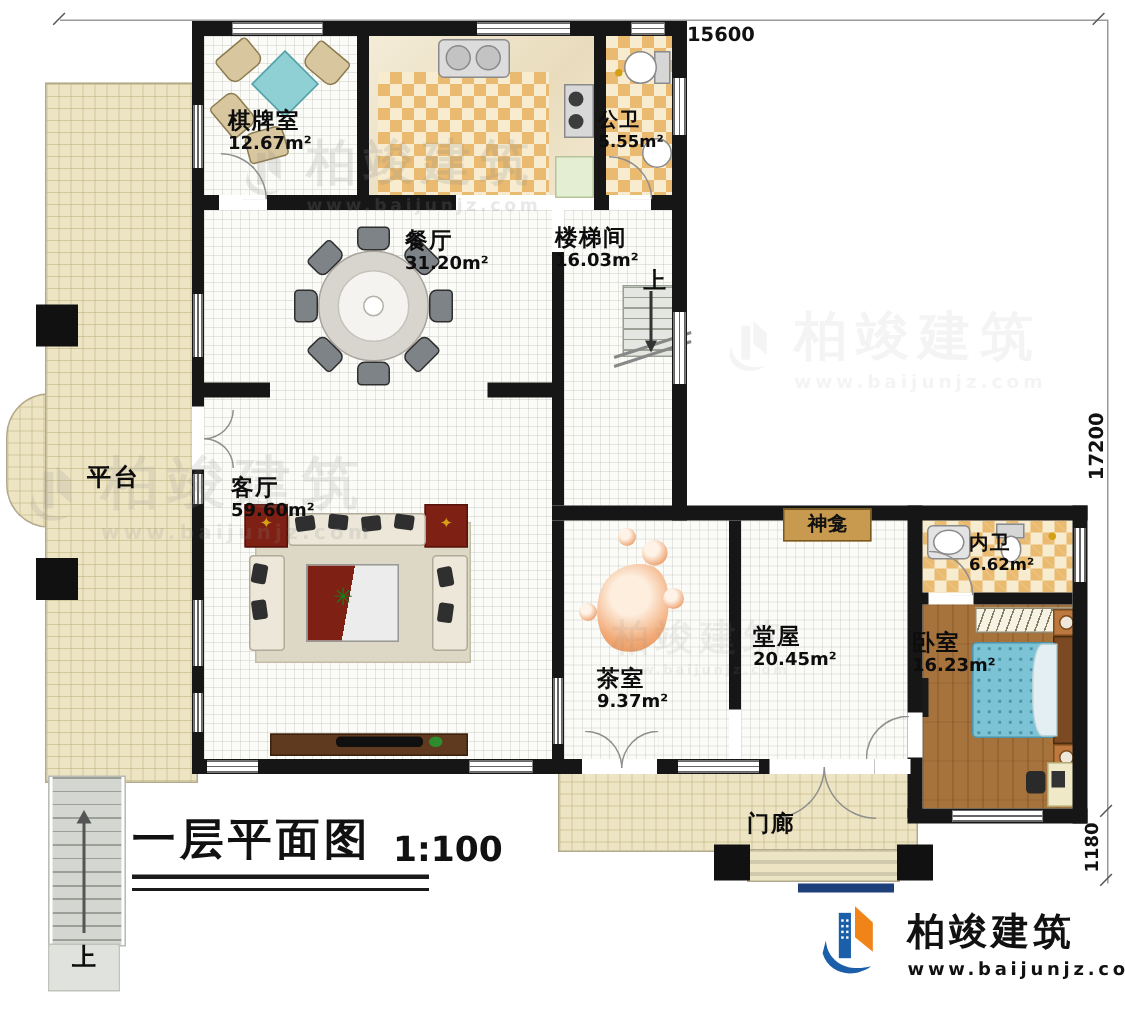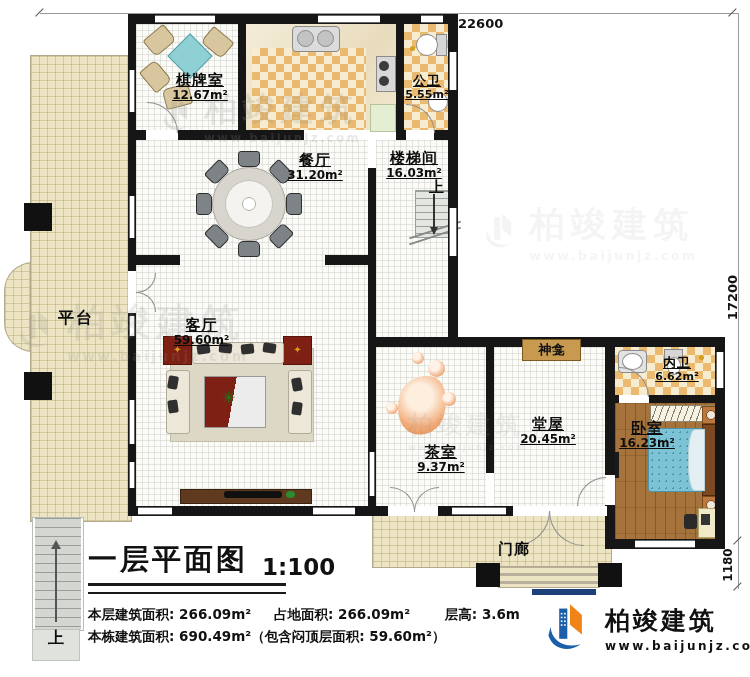--- a/index.html
+++ b/index.html
@@ -37,21 +37,21 @@
                      linear-gradient(270deg,#666 0 1px,transparent 1px),
                      linear-gradient(90deg,transparent 0 44%,#666 44% 56%,transparent 56%);}
   .gap{position:absolute;background:#fff;}
   
   .arc{position:absolute;border:0 solid #8f8f8f;background:transparent;}
   .arc-tr{border-top-width:1.4px;border-right-width:1.4px;border-radius:0 100% 0 0;}
   .arc-tl{border-top-width:1.4px;border-left-width:1.4px;border-radius:100% 0 0 0;}
   .arc-br{border-bottom-width:1.4px;border-right-width:1.4px;border-radius:0 0 100% 0;}
   .arc-bl{border-bottom-width:1.4px;border-left-width:1.4px;border-radius:0 0 0 100%;}
   
-  .room-label{position:absolute;text-align:center;line-height:1.12;color:#0d0d0d;text-decoration:underline;}
+  .room-label{position:absolute;line-height:1.12;color:#0d0d0d;}
   .rname{font-size:15px;font-weight:bold;letter-spacing:1px;}
   .rarea{font-size:12px;font-weight:bold;}
   .sm .rname{font-size:13px;}
   .sm .rarea{font-size:11px;}
   .tag{position:absolute;font-weight:bold;color:#0d0d0d;}
   
   .dimline{position:absolute;background:#9a9a9a;}
   .tick{position:absolute;width:11px;height:1.4px;background:#555;transform:rotate(-45deg);}
   .dimtext{position:absolute;font-size:13px;font-weight:bold;color:#111;}
   .dimtext.rot{transform:rotate(-90deg);text-align:center;}
@@ -348,38 +348,30 @@
   <div class="tag" style="left:58px;top:308px;font-size:16px;letter-spacing:2px;">平台</div>
   <div class="tag" style="left:498px;top:540px;font-size:15px;letter-spacing:1px;">门廊</div>
   <div class="tag" style="left:48px;top:628px;font-size:16px;">上</div>
 
   <div class="dimline" style="left:40px;top:13px;width:698px;height:1.3px;"></div>
   <div class="dimline" style="left:738px;top:13px;width:1.3px;height:576px;"></div>
   <div class="tick" style="left:34px;top:12px;"></div>
   <div class="tick" style="left:727px;top:12px;"></div>
   <div class="tick" style="left:732px;top:540px;"></div>
   <div class="tick" style="left:732px;top:586px;"></div>
-  <div class="dimtext" style="left:458px;top:16px;">22600</div>
+  <div class="dimtext" style="left:458px;top:16px;">15600</div>
   <div class="dimtext rot" style="left:702px;top:290px;width:60px;">17200</div>
   <div class="dimtext rot" style="left:698px;top:558px;width:60px;font-size:12px;">1180</div>
 
   <div class="titleblock">
     <div class="tb-row">
       <span class="tb-title">一层平面图</span>
       <span class="tb-scale">1:100</span>
     </div>
     <div class="tb-underline"></div>
-    <div class="tb-stats">
-      <div>
-        <span>本层建筑面积: 266.09m²</span>
-        <span class="gap1">占地面积: 266.09m²</span>
-        <span class="gap2">层高: 3.6m</span>
-      </div>
-      <div>本栋建筑面积: 690.49m²（包含闷顶层面积: 59.60m²）</div>
-    </div>
   </div>
 
   <div class="bluebar"></div>
   <div class="logo">
     <svg width="54" height="56" viewBox="0 0 100 100">
       <path d="M50 6 L72 26 L72 62 L50 44 Z" fill="#f08419"></path>
       <rect x="30" y="14" width="15" height="56" fill="#1b5ea9"></rect>
       <g fill="#ffffff">
         <rect x="33" y="22" width="3" height="3"></rect>
           <rect x="39" y="22" width="3" height="3"></rect>

